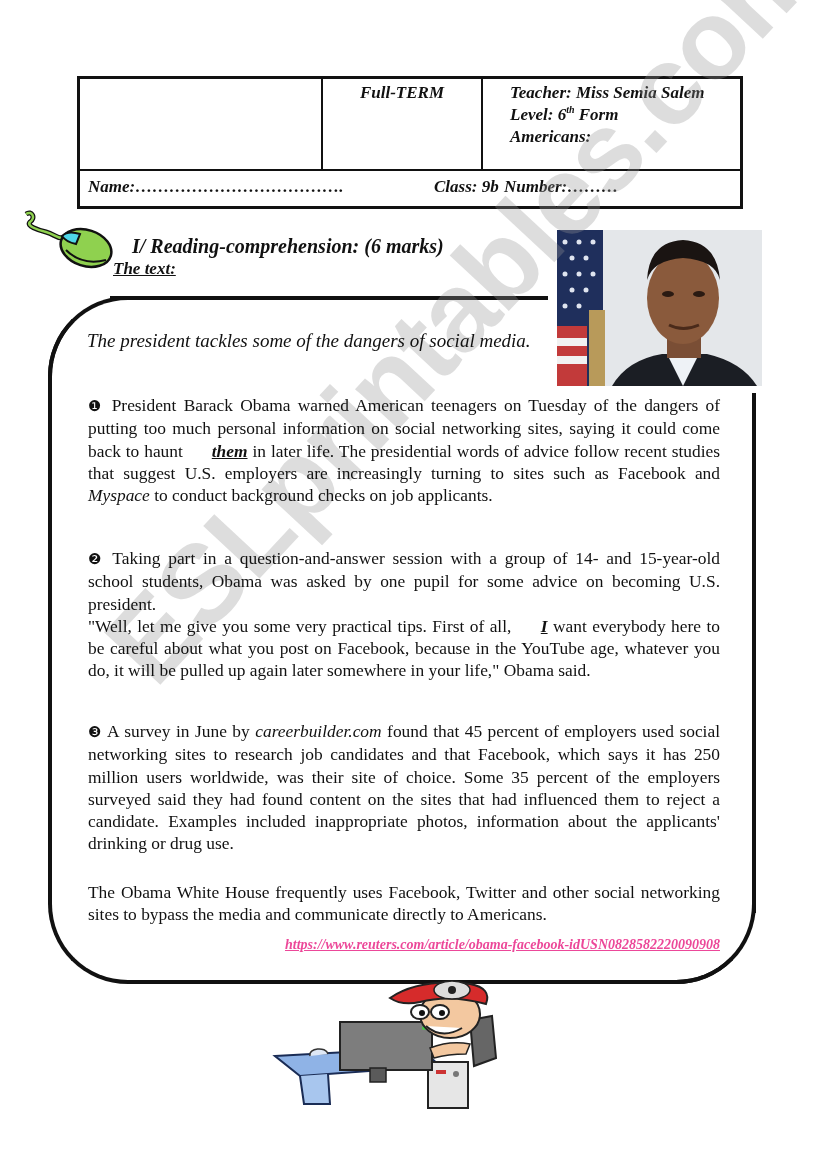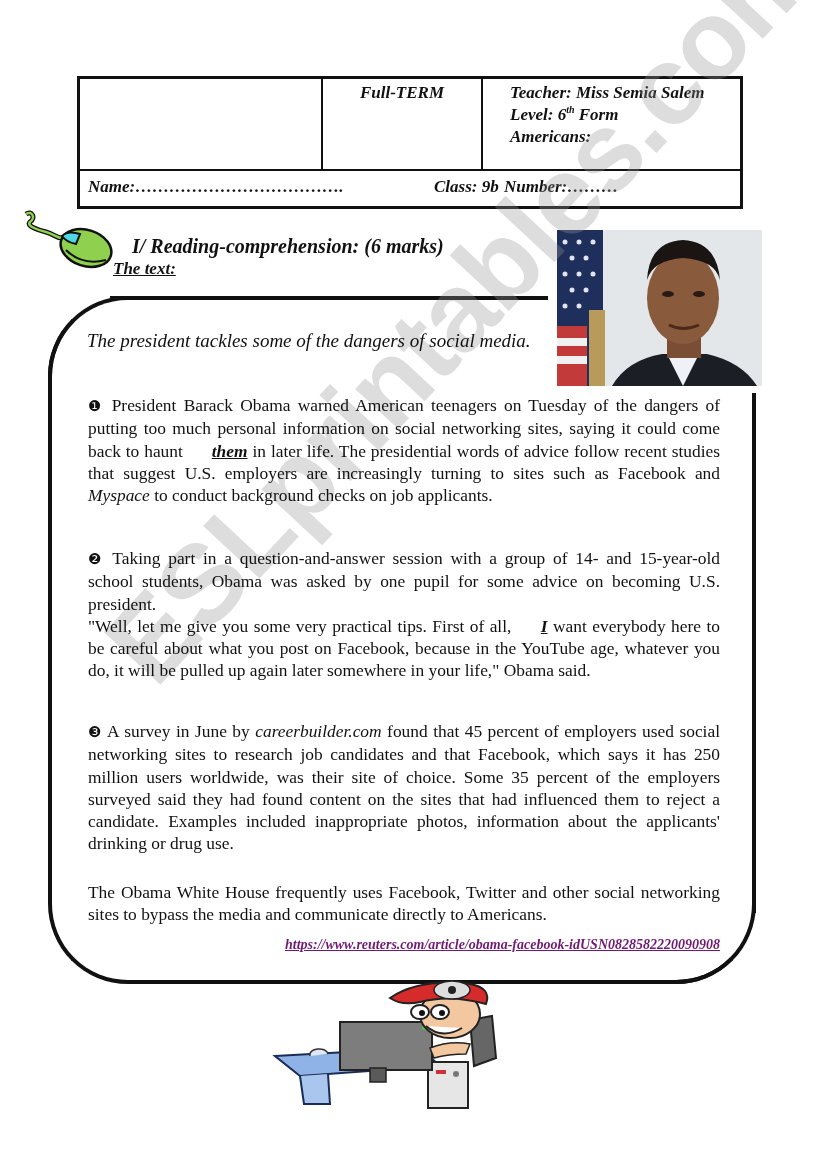--- a/index.html
+++ b/index.html
@@ -60,21 +60,21 @@
     .p1 { top: 394px; }
     .p2 { top: 547px; }
     .p3 { top: 720px; }
     .p4 { top: 873px; margin-top: 8px; }
     .bullet { font-family: "DejaVu Sans", sans-serif; font-size: 15px; }
     .emph { font-weight: bold; font-style: italic; text-decoration: underline; margin-left: 24px; }
     .ital { font-style: italic; }
 
     .source-link {
       position: absolute; right: 101px; top: 937px; font-size: 14px; font-weight: bold; font-style: italic;
-      text-decoration: underline; color: #701a75;
+      text-decoration: underline; color: #ec4899;
     }
 
     .cartoon { position: absolute; left: 270px; top: 970px; width: 230px; height: 140px; }
 
     .watermark {
       position: absolute; left: 80px; top: 620px; font-family: "Liberation Sans", sans-serif;
       font-size: 112px; font-weight: bold; color: rgba(150,150,150,0.32);
       transform: rotate(-47deg); transform-origin: left top; white-space: nowrap; pointer-events: none;
       letter-spacing: -2px;
     }

